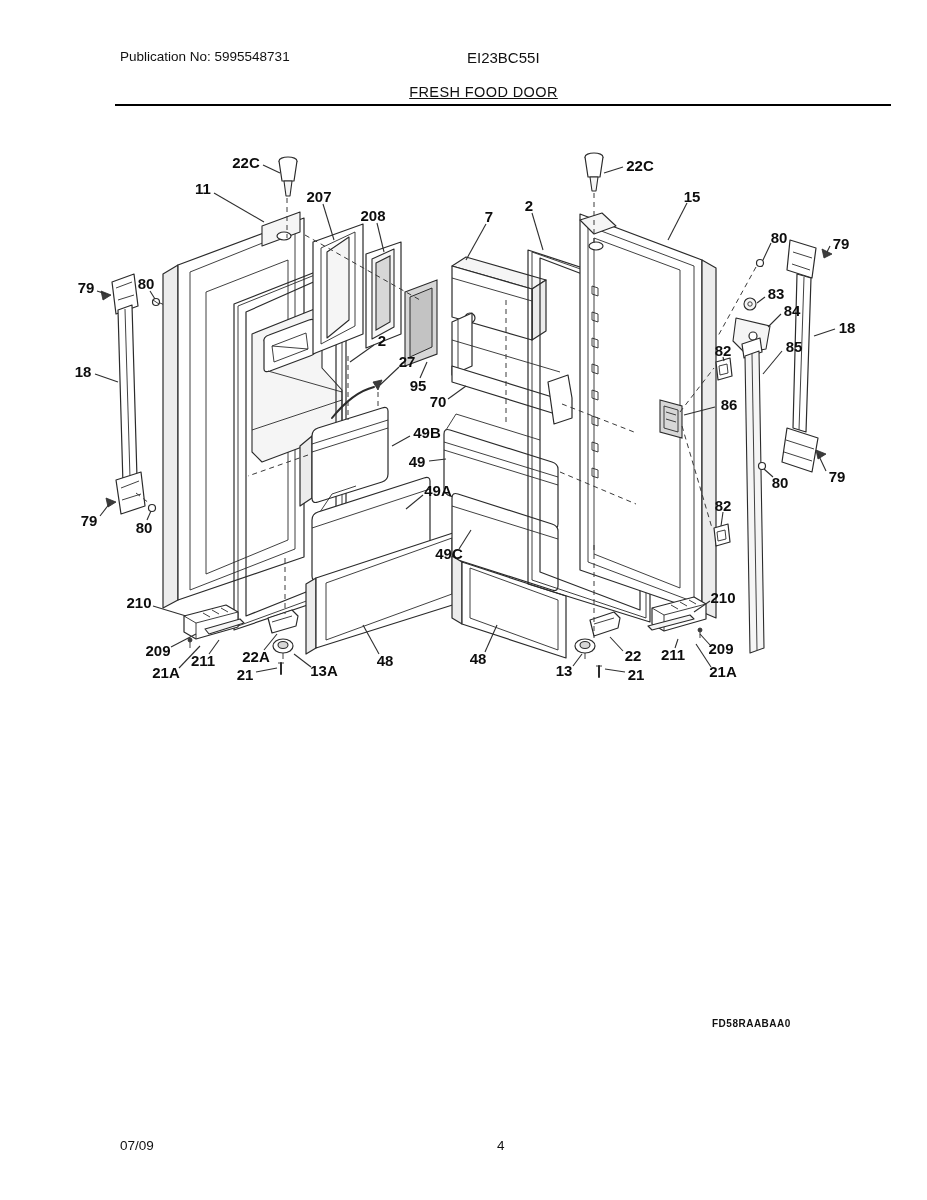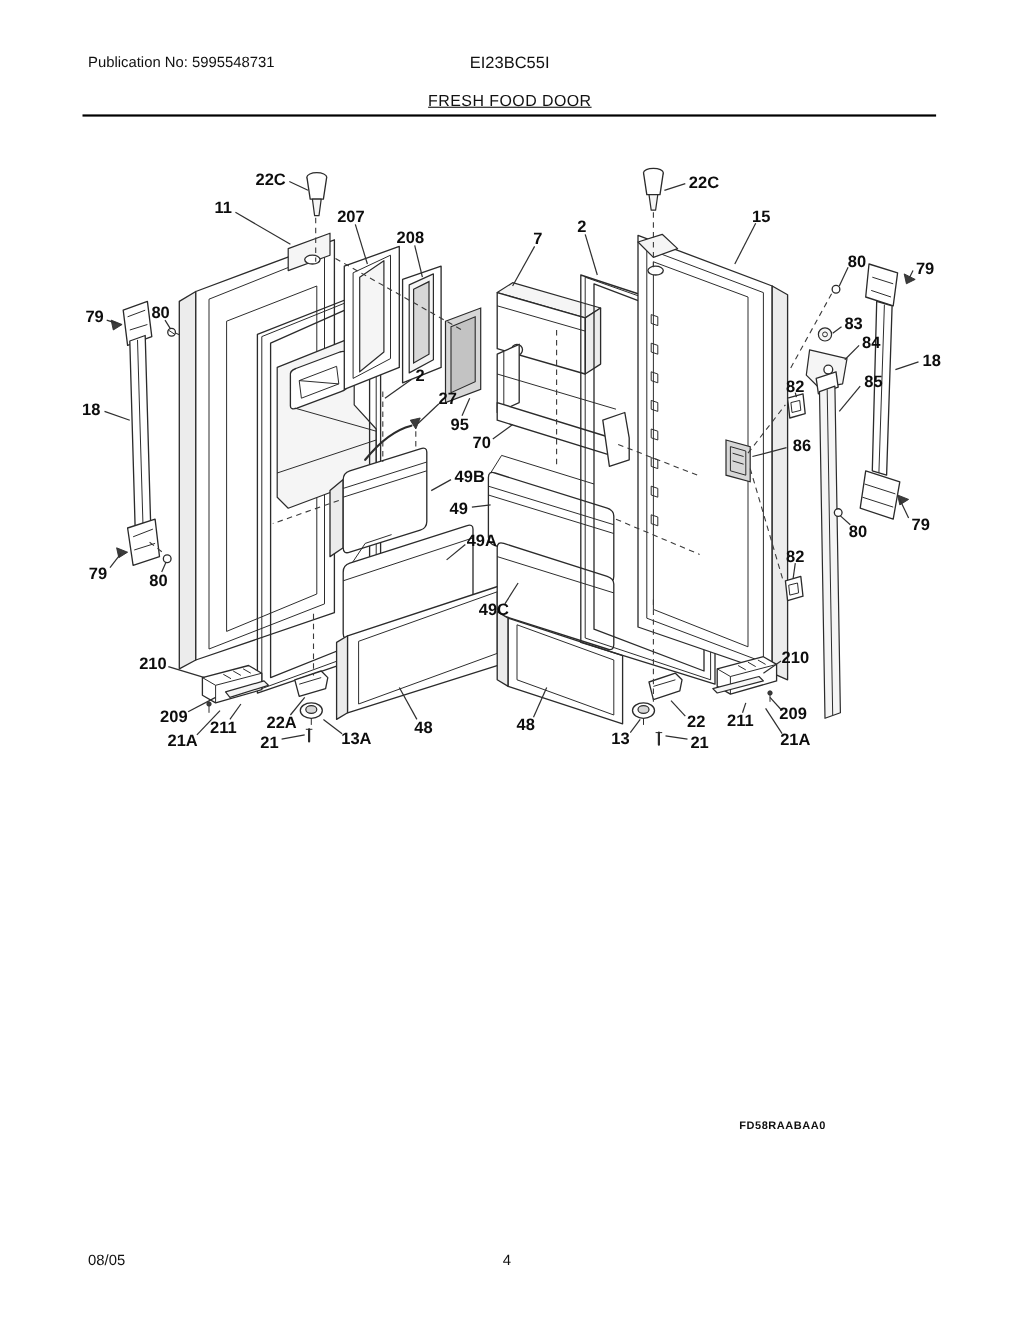--- a/index.html
+++ b/index.html
@@ -1,20 +1,20 @@
 <!DOCTYPE html>
 <html><head>
 <meta charset="utf-8">
 <style>
   html,body{margin:0;padding:0;}
   body{
     width:927px;height:1200px;position:relative;background:#ffffff;
     font-family:"Liberation Sans", sans-serif;color:#111;overflow:hidden;
   }
-  .abs{position:absolute;white-space:nowrap;}
+  .abs{position:absolute;white-space:nowrap;margin-left:40px;}
   .pubno{left:80px;top:49px;font-size:13.5px;}
   .model{left:427px;top:49px;font-size:15px;}
   .title{left:0;right:0;top:84px;text-align:center;font-size:14.5px;letter-spacing:.4px;text-decoration:underline;}
   .rule{left:75px;top:104px;width:776px;height:2px;background:#000;}
   .diagcode{left:672px;top:1018px;font-size:10px;font-weight:bold;letter-spacing:.5px;}
   .f-date{left:80px;top:1138px;font-size:13.5px;}
   .f-page{left:457px;top:1138px;font-size:13.5px;}
   svg{position:absolute;left:0;top:0;}
   .ln{fill:none;stroke:#2b2b2b;stroke-width:1.2;stroke-linejoin:round;stroke-linecap:round;}
   .fw{fill:#ffffff;stroke:#2b2b2b;stroke-width:1.2;stroke-linejoin:round;}
@@ -29,21 +29,21 @@
   .dark{fill:#3c3c3c;stroke:#2b2b2b;stroke-width:.8;}
 </style>
 </head>
 <body>
 
 <div class="abs pubno">Publication No: 5995548731</div>
 <div class="abs model">EI23BC55I</div>
 <div class="abs title">FRESH FOOD DOOR</div>
 <div class="abs rule"></div>
 <div class="abs diagcode">FD58RAABAA0</div>
-<div class="abs f-date">08/05</div>
+<div class="abs f-date">07/09</div>
 <div class="abs f-page">4</div>
 
 <svg width="927" height="1200" viewBox="0 0 927 1200">
 
   <g>
     <path class="fw" d="M112,282 L134,274 L138,306 L116,314 Z"></path>
     <path class="thin" d="M116,288 L132,282 M118,300 L134,295"></path>
     <path class="fw" d="M118,310 L132,305 L137,478 L123,485 Z"></path>
     <path class="thin" d="M125,309 L130,478"></path>
     <path class="fw" d="M116,480 L141,472 L145,506 L121,514 Z"></path>

